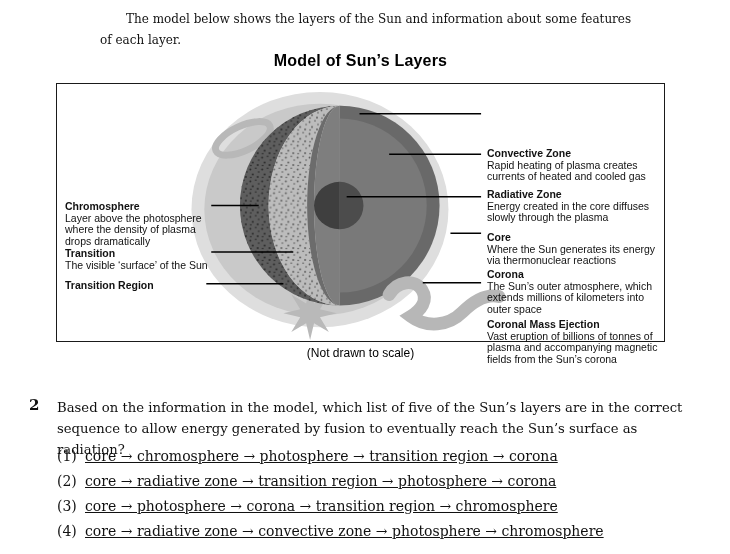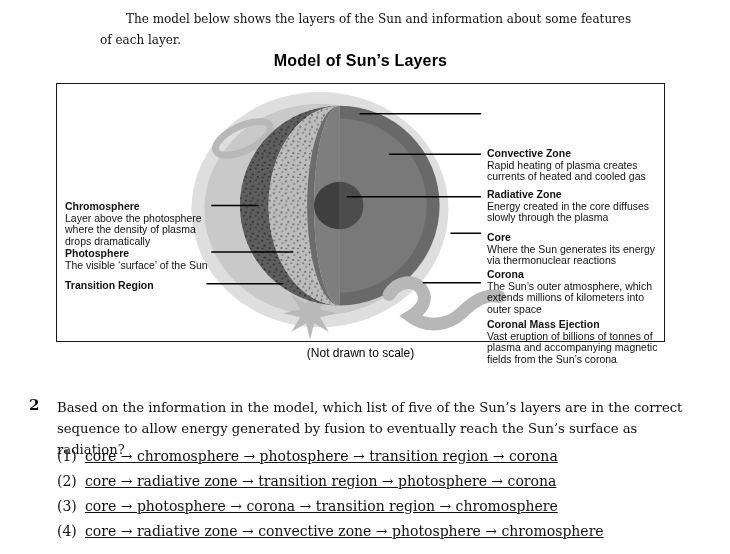--- a/index.html
+++ b/index.html
@@ -85,21 +85,21 @@
         <line x1="396" y1="151" x2="427" y2="151"></line>
         <line x1="368" y1="201" x2="427" y2="201"></line>
       </g>
     </svg>
 
     <div class="lbl left-lbl" style="top:117px">
       <div class="nm">Chromosphere</div>
       <div>Layer above the photosphere where the density of plasma drops dramatically</div>
     </div>
     <div class="lbl left-lbl" style="top:164px">
-      <div class="nm">Photosphere</div>
+      <div class="nm">Transition</div>
       <div>The visible ‘surface’ of the Sun</div>
     </div>
     <div class="lbl left-lbl" style="top:196px">
       <div class="nm">Transition Region</div>
     </div>
 
     <div class="lbl right-lbl" style="top:24px">
       <div class="nm">Convective Zone</div>
       <div>Rapid heating of plasma creates currents of heated and cooled gas</div>
     </div>

